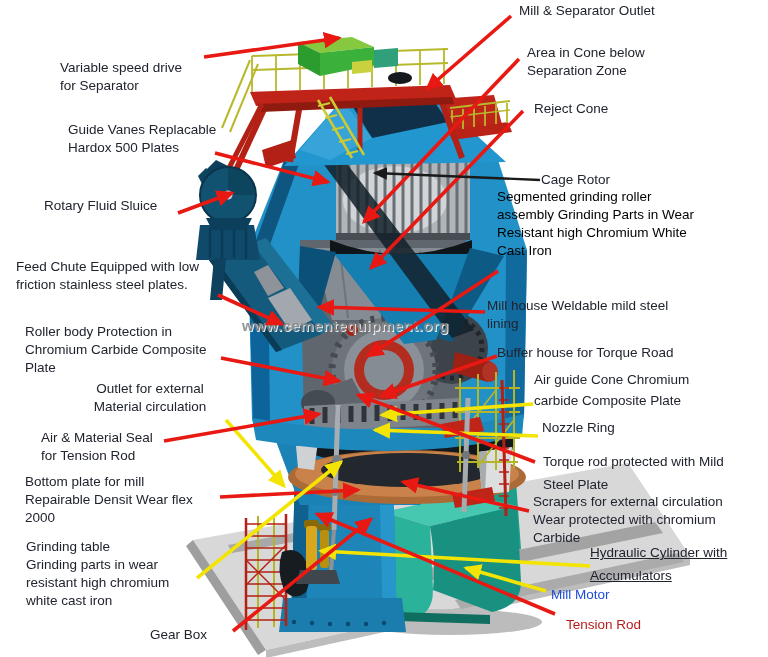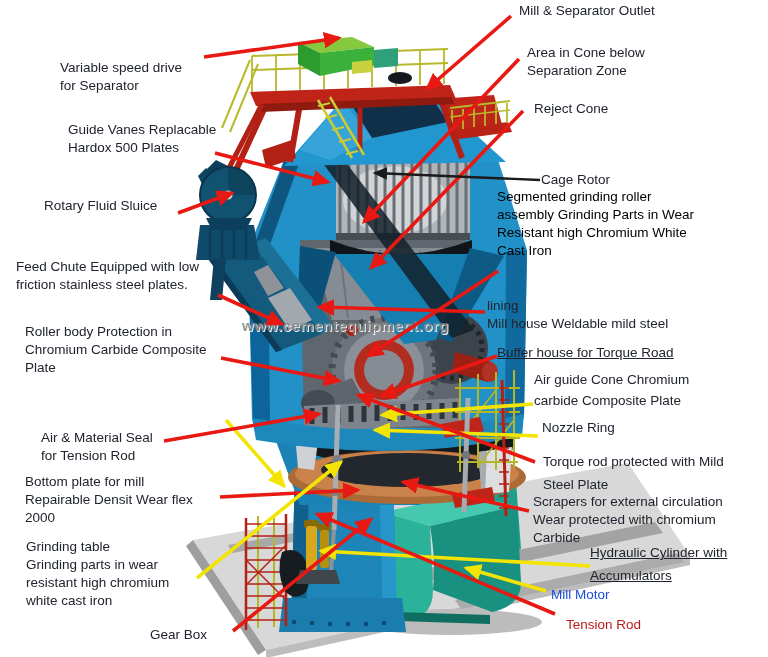--- a/index.html
+++ b/index.html
@@ -274,34 +274,38 @@
         <div>Segmented grinding roller</div>
         <div>assembly Grinding Parts in Wear</div>
         <div>Resistant high Chromium White</div>
         <div>Cast Iron</div>
       </div>
       <div class="lbl" style="left: 16px; top: 258px; color: rgb(32, 36, 46);">
         <div>Feed Chute Equipped with low</div>
         <div>friction stainless steel plates.</div>
       </div>
       <div class="lbl" style="left: 487px; top: 297px; color: rgb(32, 36, 46);">
+        <div>Mill house Weldable mild steel</div>
         <div>lining</div>
-        <div>Mill house Weldable mild steel</div>
       </div>
       <div class="lbl" style="left: 25px; top: 323px; color: rgb(32, 36, 46);">
         <div>Roller body Protection in</div>
         <div>Chromium Carbide Composite</div>
         <div>Plate</div>
       </div>
-      <div class="lbl" style="left: 497px; top: 344px; color: rgb(32, 36, 46); text-decoration: underline;">
+      <div class="lbl" style="left: 497px; top: 344px; color: rgb(32, 36, 46);">
         <div>Buffer house for Torque Road</div>
       </div>
       <div class="lbl" style="left: 534px; top: 369px; color: rgb(32, 36, 46); line-height: 21px;">
         <div>Air guide Cone Chromium</div>
         <div>carbide Composite Plate</div>
+      </div>
+      <div class="lbl" style="left: 88px; top: 380px; color: rgb(32, 36, 46); width: 124px; white-space: normal; text-align: center;">
+        <div>Outlet for external</div>
+        <div>Material circulation</div>
       </div>
       <div class="lbl" style="left: 542px; top: 419px; color: rgb(32, 36, 46);">
         <div>Nozzle Ring</div>
       </div>
       <div class="lbl" style="left: 41px; top: 429px; color: rgb(32, 36, 46);">
         <div>Air &amp; Material Seal</div>
         <div>for Tension Rod</div>
       </div>
       <div class="lbl" style="left: 543px; top: 450px; color: rgb(32, 36, 46); line-height: 23px;">
         <div>Torque rod protected with Mild</div>

